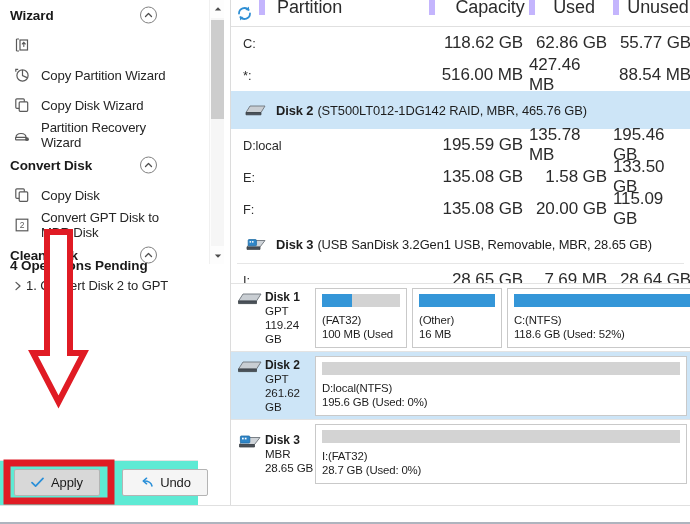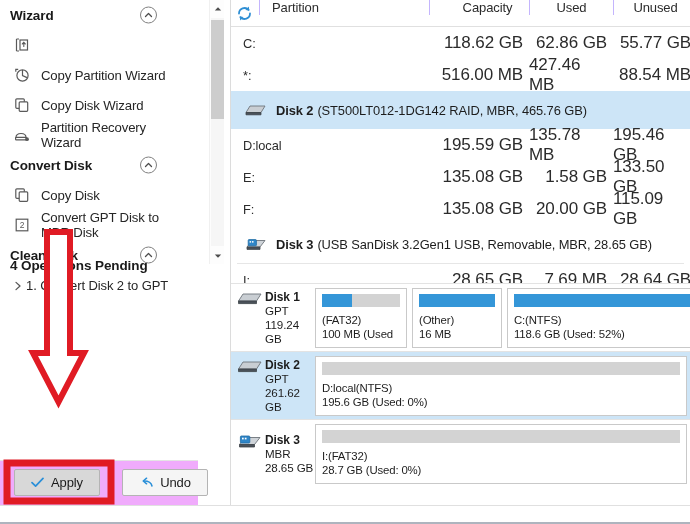--- a/index.html
+++ b/index.html
@@ -60,21 +60,21 @@
     position:absolute; left:0; width:15px; height:17px;
     display:flex; align-items:center; justify-content:center; color:#555;
   }
   .sb-arrow.up { top:0; } .sb-arrow.down { bottom:0; }
   .sb-track { position:absolute; left:1px; top:18px; width:13px; height:228px; background:#f6f6f6; }
   .sb-thumb { position:absolute; left:1px; top:20px; width:13px; height:99px; background:#cdcdcd; }
 
   
   #btnbar {
     position:absolute; left:0; top:460px; width:198px; height:45px;
-    background:#f0abfc; border-top:1px solid #e4e4e4;padding-left:28px;
+    background:#5eead4; border-top:1px solid #e4e4e4;padding-left:28px;
   }
   .btn {
     position:absolute; top:8px; height:27px;
     display:flex; align-items:center; justify-content:center; gap:7px;
     font-size:13px; color:#1a1a1a; border:1px solid #b4b4b4; border-radius:2px;
     cursor:pointer; letter-spacing:-0.1px;
   }
   #btn-apply { left:14px; width:86px; background:#d8d8d8; }
   #btn-undo  { left:122px; width:86px; background:#f5f5f5; }
   .btn .gl { color:#2a8fd8; font-size:14px; line-height:1; }
@@ -86,22 +86,22 @@
   #main {
     position:absolute; left:230px; top:0; width:460px; height:505px;
     background:#ffffff; border-left:1px solid #dcdcdc;
   }
 
   
   #tbl-head { position:relative; height:27px; border-bottom:1px solid #e0e0e0; }
   .refresh-ic { position:absolute; left:4px; top:4px; width:19px; height:19px; }
   .th {
     position:absolute; top:0; height:15px; display:flex; align-items:center;
-    font-size:13px; color:#2b2b2b; letter-spacing:-0.1px;
-    border-left:1px solid #c4b5fd;
+    font-size:18px; color:#2b2b2b; letter-spacing:-0.1px;
+    border-left:6px solid #c4b5fd;
   }
   .th.center { justify-content:center; }
   #th-partition { left:28px; width:154px; padding-left:12px; }
   #th-capacity  { left:198px; width:116px; }
   #th-used      { left:298px; width:84px; }
   #th-unused    { left:382px; width:84px; }
 
   
   #tbl-body { position:absolute; left:0; top:27px; width:459px; height:255px; }
   .trow { position:relative; height:32px; }

